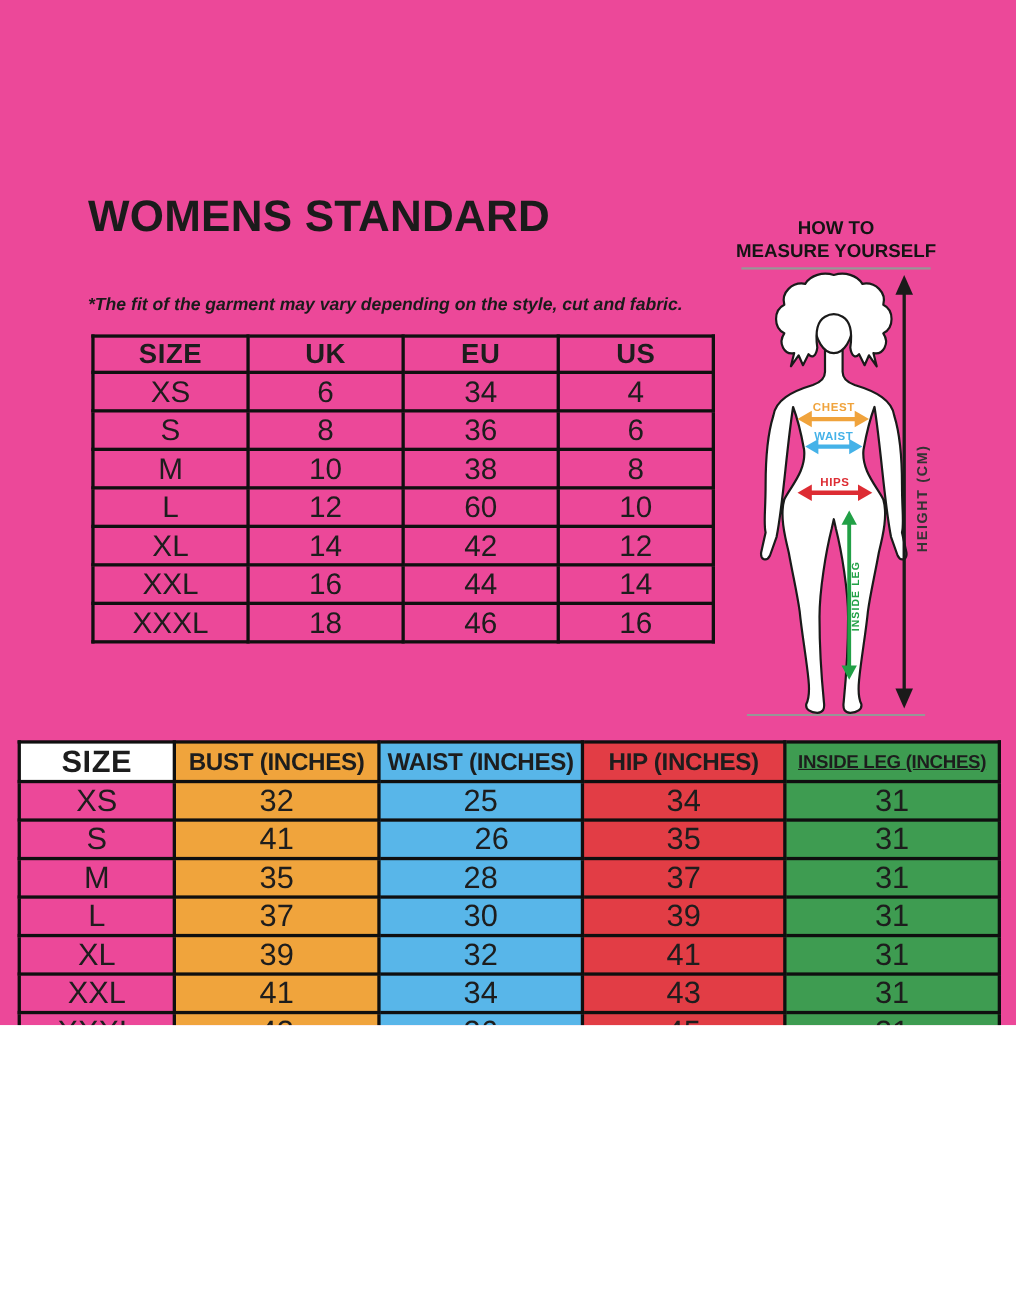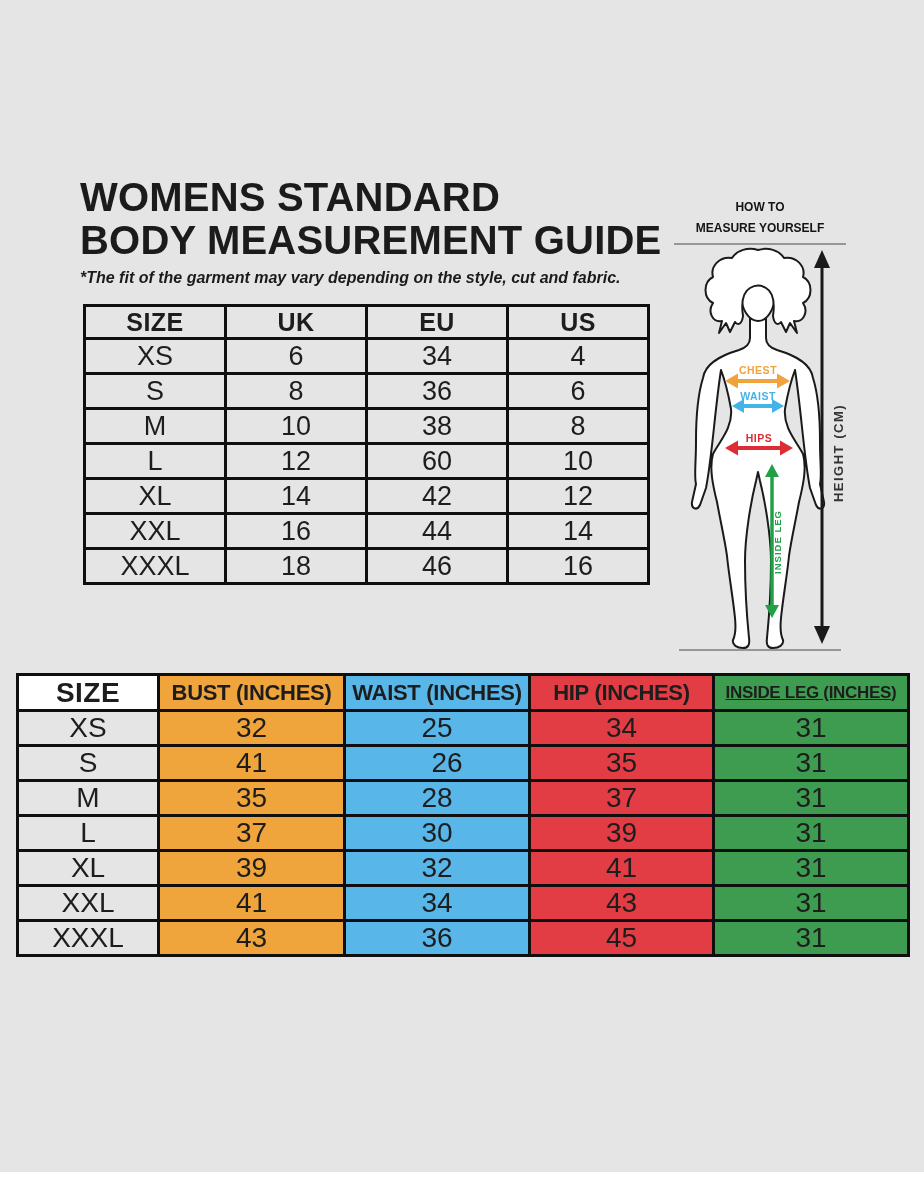--- a/index.html
+++ b/index.html
@@ -1,17 +1,17 @@
 <!DOCTYPE html>
 <html><head>
 <meta charset="utf-8">
 <style>
   html,body{margin:0;padding:0;background:#fff;}
   .canvas{
-    position:relative;width:924px;height:1172px;background:#e5e5e5;
+    position:relative;width:924px;height:932px;background:#ec4899;
     font-family:"Liberation Sans",sans-serif;color:#1d1d1d;overflow:hidden;
   }
   
   .page-title{
     position:absolute;left:80px;top:176px;
     font-size:40px;line-height:43px;font-weight:800;letter-spacing:.2px;
     color:#1b1b1b;white-space:nowrap;
   }
   .disclaimer{
     position:absolute;left:80px;top:269px;
@@ -25,33 +25,32 @@
   .t1 td{height:32px;font-size:27px;font-weight:400;}
   .t2{left:16px;top:673px;}
   .t2 th,.t2 td{border:3px solid #0f0f0f;text-align:center;vertical-align:middle;padding:0;}
   .t2 th{height:33px;}
   .t2 td{height:31px;font-size:28px;font-weight:400;}
   .t2 .size-head{font-size:28px;font-weight:700;letter-spacing:.5px;}
   .t2 .col-head{font-size:22px;font-weight:600;letter-spacing:-.3px;}
   .t2 .col-head.small{font-size:17px;}
   
   .figure-panel{position:absolute;left:655px;top:197px;width:210px;}
-  .figure-heading{font-size:12px;line-height:21px;font-weight:800;text-align:center;color:#141414;}
+  .figure-heading{font-size:17px;line-height:21px;font-weight:800;text-align:center;color:#141414;}
   .heading-underline{width:172px;height:0;border-top:2px solid #979797;margin:4px auto 0;}
   .figure-panel svg{display:block;margin-top:1px;}
   svg text{font-family:"Liberation Sans",sans-serif;font-weight:700;}
 </style>
 </head>
 <body>
 
 <div class="canvas">
 
   <div class="page-title">
     <div>WOMENS STANDARD</div>
-    <div>BODY MEASUREMENT GUIDE</div>
   </div>
   <div class="disclaimer">*The fit of the garment may vary depending on the style, cut and fabric.</div>
 
   <table class="t1">
     <tbody>
         <tr>
       <th>SIZE</th>
       <th>UK</th>
       <th>EU</th>
       <th>US</th>

